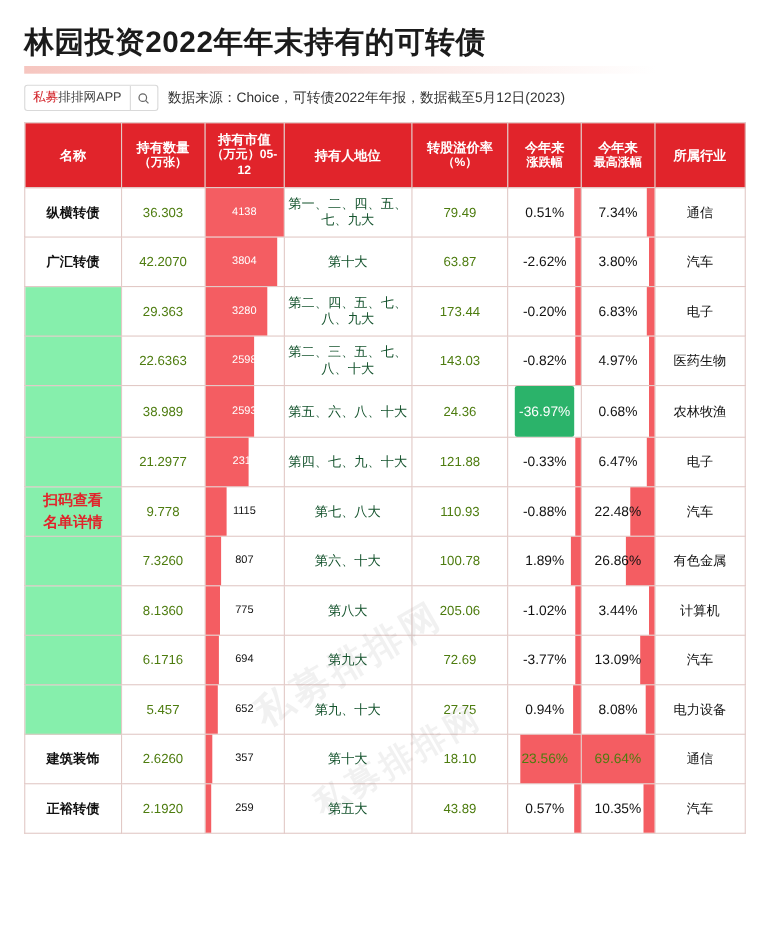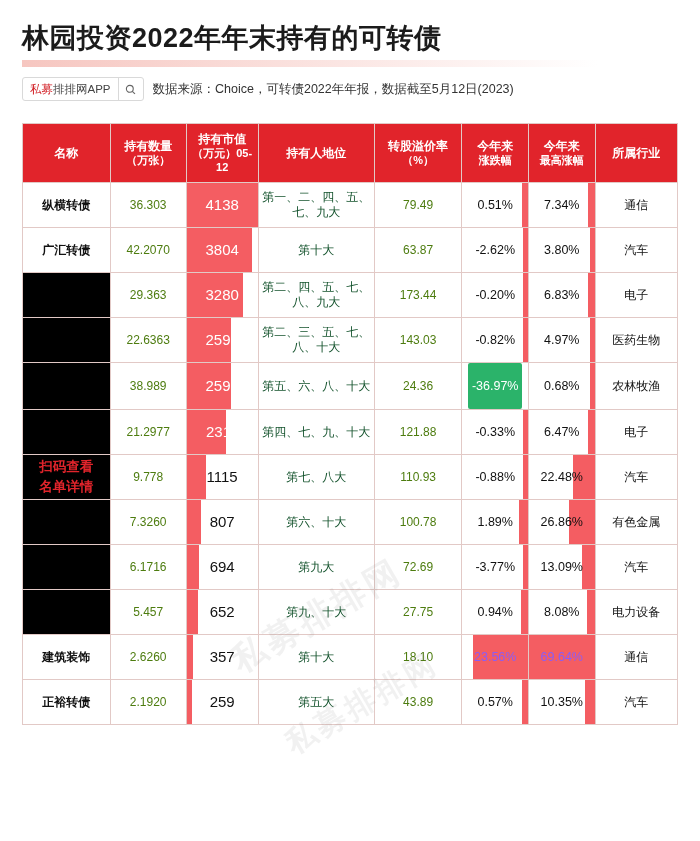--- a/index.html
+++ b/index.html
@@ -36,21 +36,21 @@
     width: 575px;
     margin-left: 6px;
     background: linear-gradient(to right, #f6c6c0, #ffffff);
     margin-bottom: 10px;
   }
   
   .source-bar {
     display: flex;
     align-items: center;
     gap: 9px;
-    padding: 0 6px 22px 6px;
+    padding: 0 6px 10px 6px;
   }
   .brand-chip {
     display: flex;
     align-items: center;
     border: 1px solid #d9d9d9;
     border-radius: 3px;
     height: 22px;
     overflow: hidden;
     background: #fff;
   }
@@ -106,39 +106,39 @@
     border: 1px solid #e1242b;
     padding: 2px 1px;
   }
   thead th .sub { font-size: 11px; font-weight: bold; display:block; }
   tbody tr { height: 44px; }
   td.name {
     font-weight: bold;
     font-size: 13px;
     color: #111;
   }
-  td.blank-name { background: #000000; }
+  td.blank-name { background: #86efac; }
   td.num { font-size: 12.5px; color: #4d7c0f; }
   
   td.barcell {
     position: relative;
     padding: 0;
   }
   .barcell .bar {
     position: absolute;
     left: 0; top: 0; bottom: 0;
     background: #f3545a;
     opacity: 0.95;
   }
   .barcell .bar-val {
     position: relative;
     z-index: 2;
     display: block;
     line-height: 44px;
-    font-size: 15px;
+    font-size: 10px;
     color: #111;
   }
   .barcell .bar-val.on {
     color: #ffffff;
     font-weight: normal;
   }
   td.status {
     font-size: 12px;
     line-height: 1.3;
     color: #14532d;
@@ -153,21 +153,21 @@
     opacity: 0.95;
   }
   .hl-cell .hl-val {
     position: relative;
     z-index: 2;
     line-height: 44px;
     display: block;
     font-size: 12.5px;
     color: #111;
   }
-  .hl-cell .hl-val.white { color: #8b5cf6; }
+  .hl-cell .hl-val.white { color: #4d7c0f; }
   .green-pill {
     display: inline-block;
     background: #2bb36a;
     color: #fff;
     padding: 1px 4px;
     border-radius: 2px;
     font-size: 12.5px;
   }
   td.industry { font-size: 12.5px; color: #111; }
   
@@ -406,20 +406,39 @@
               <span class="hl-val">1.89%</span>
             </td>
             <td class="pct hl-cell">
               <span class="hl-bg" style="width: 38.5698%;"></span>
               <span class="hl-val">26.86%</span>
             </td>
             <td class="industry">有色金属</td>
           </tr>
           <tr>
             <td class="blank-name"></td>
+            <td class="num">8.1360</td>
+            <td class="barcell">
+              <span class="bar" style="width: 18.7289%;"></span>
+              <span class="bar-val">775</span>
+            </td>
+            <td class="status">第八大</td>
+            <td class="num">205.06</td>
+            <td class="pct hl-cell">
+              <span class="hl-bg" style="width: 7%;"></span>
+              <span class="hl-val">-1.02%</span>
+            </td>
+            <td class="pct hl-cell">
+              <span class="hl-bg" style="width: 7%;"></span>
+              <span class="hl-val">3.44%</span>
+            </td>
+            <td class="industry">计算机</td>
+          </tr>
+          <tr>
+            <td class="blank-name"></td>
             <td class="num">6.1716</td>
             <td class="barcell">
               <span class="bar" style="width: 16.7714%;"></span>
               <span class="bar-val">694</span>
             </td>
             <td class="status">第九大</td>
             <td class="num">72.69</td>
             <td class="pct hl-cell">
               <span class="hl-bg" style="width: 7%;"></span>
               <span class="hl-val">-3.77%</span>

